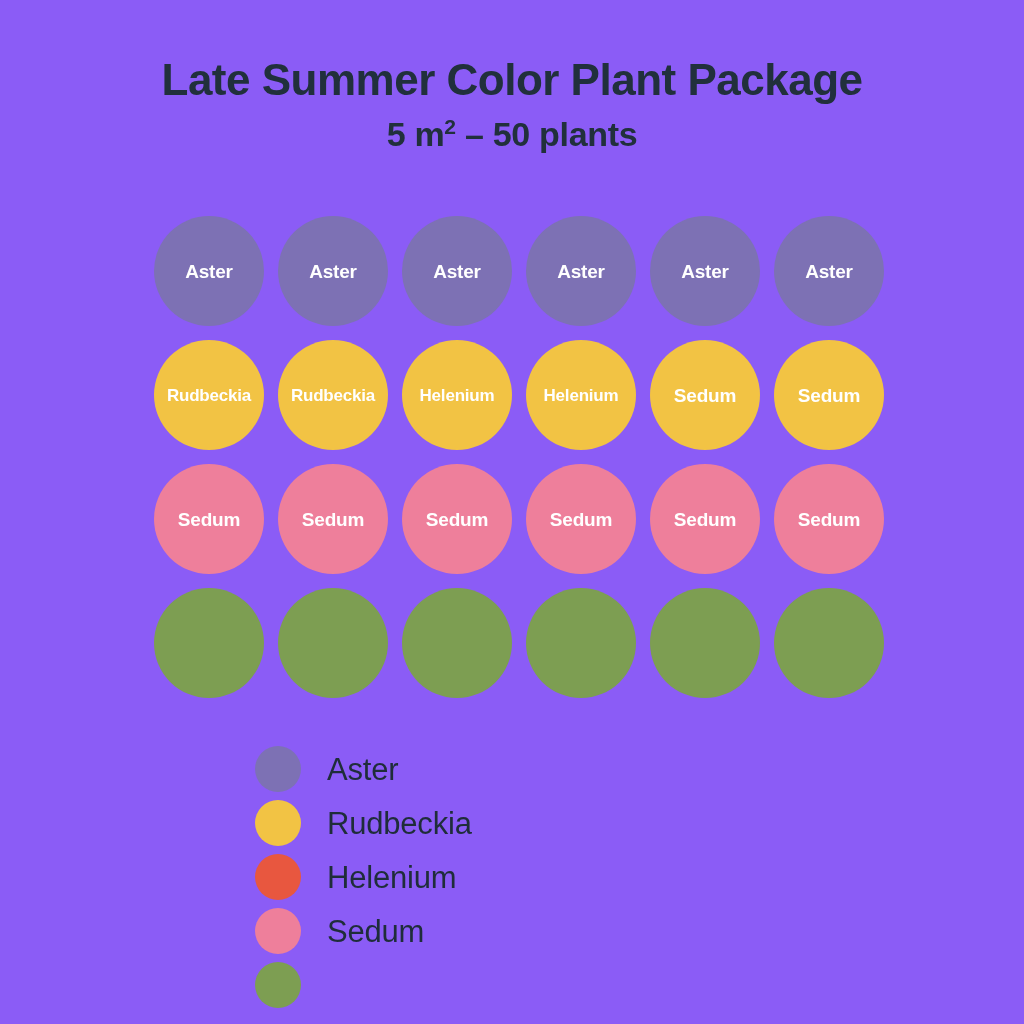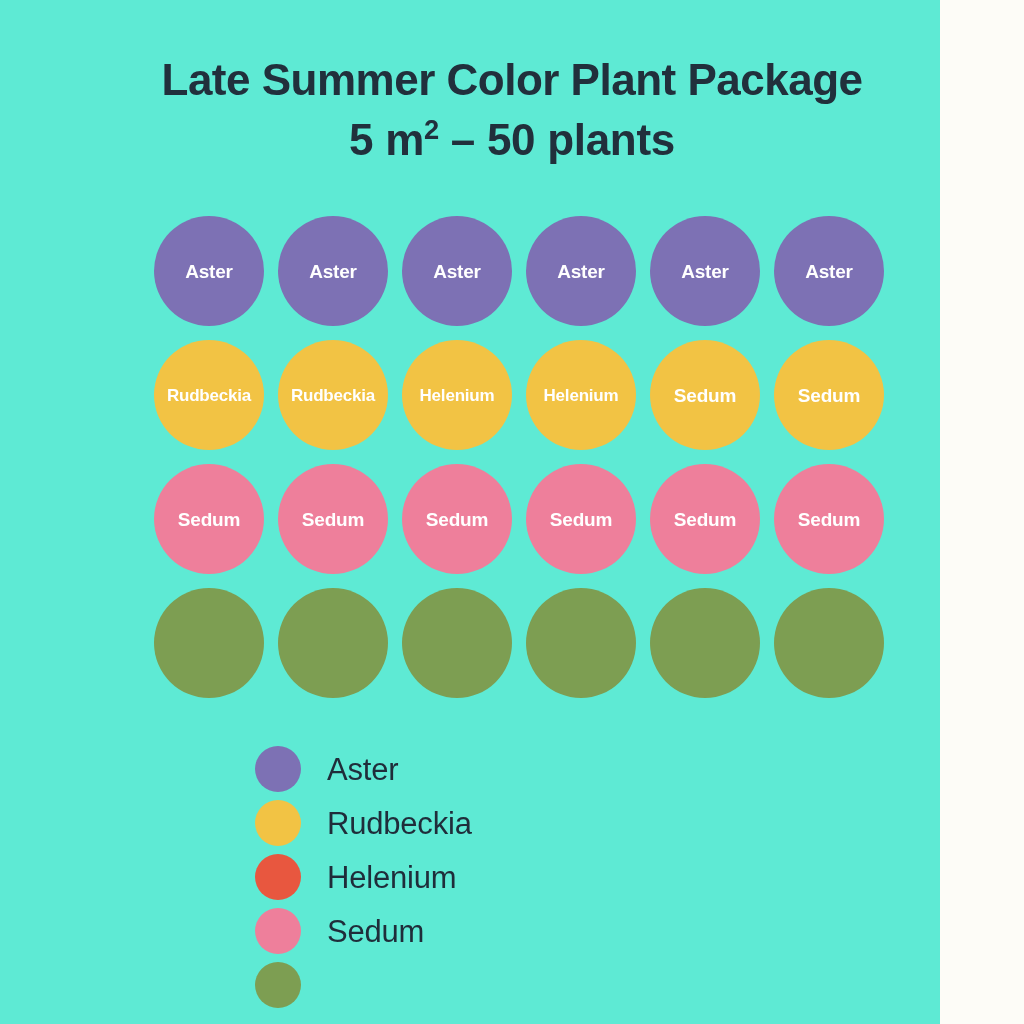--- a/index.html
+++ b/index.html
@@ -11,43 +11,43 @@
     height: 1024px;
     background: #fdfcf7;
     font-family: "Liberation Sans", "DejaVu Sans", sans-serif;
     color: #1f2d3a;
     overflow: hidden;
     position: relative;
   }
 
   #canvas {
     position: relative;
-    width: 940px;
+    width: 1024px;
     height: 1024px;
-    background: #5eead4;
+    background: #8b5cf6;
   }
 
   
   .header {
     position: absolute;
     left: 0;
     top: 54px;
     width: 1024px;
     text-align: center;
   }
   .title {
     font-size: 44px;
     font-weight: 700;
     letter-spacing: -0.5px;
     color: #21303c;
     line-height: 1.18;
     margin: 0;
   }
   .subtitle {
-    font-size: 44px;
+    font-size: 34px;
     font-weight: 600;
     letter-spacing: -0.3px;
     color: #21303c;
     line-height: 1.2;
     margin: 8px 0 0 0;
   }
   .subtitle sup {
     font-size: 0.62em;
     vertical-align: super;
     line-height: 0;

